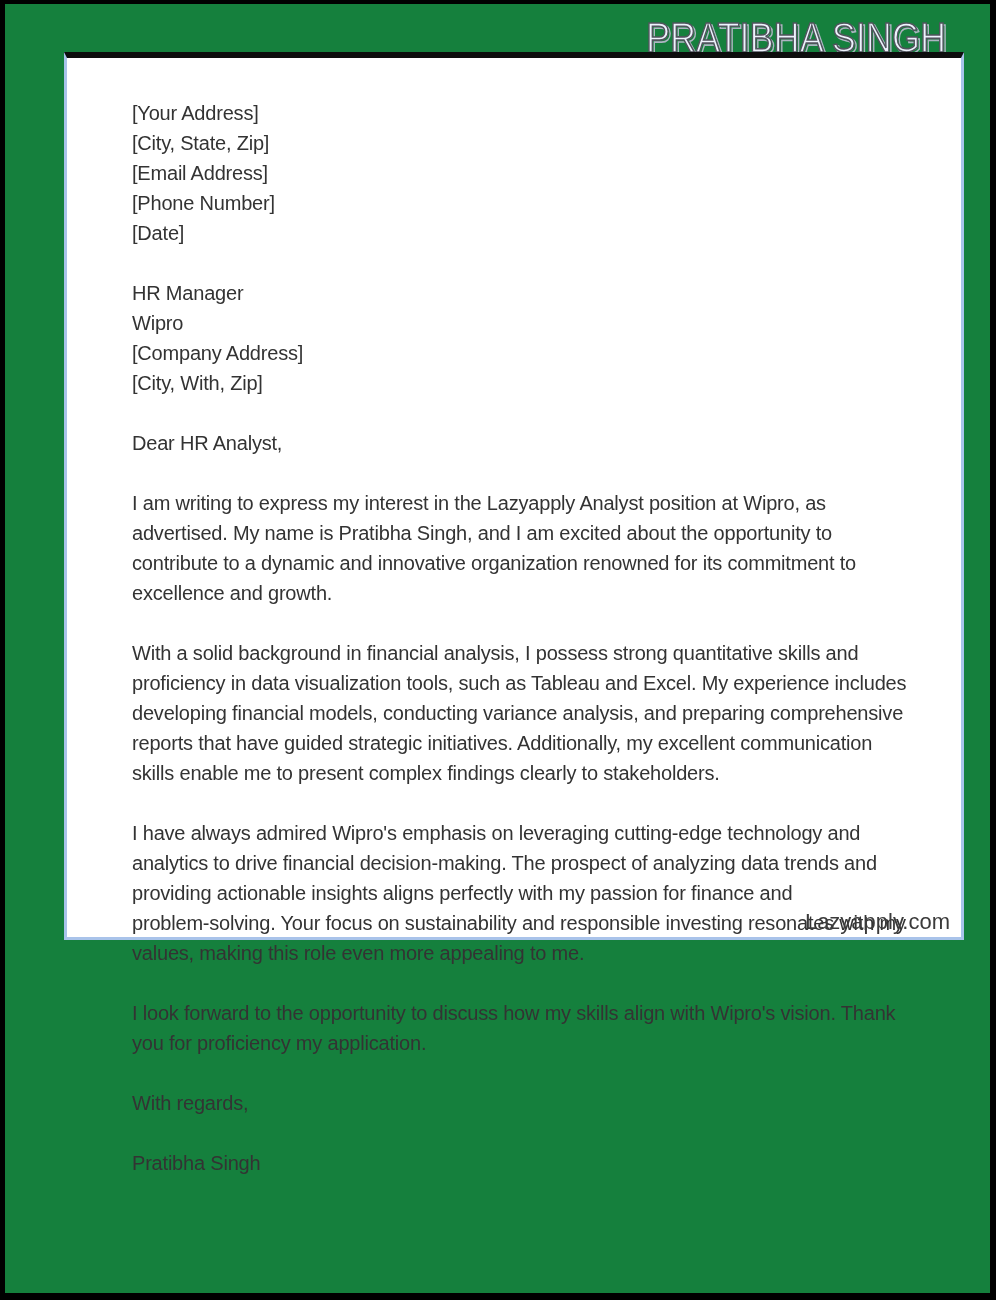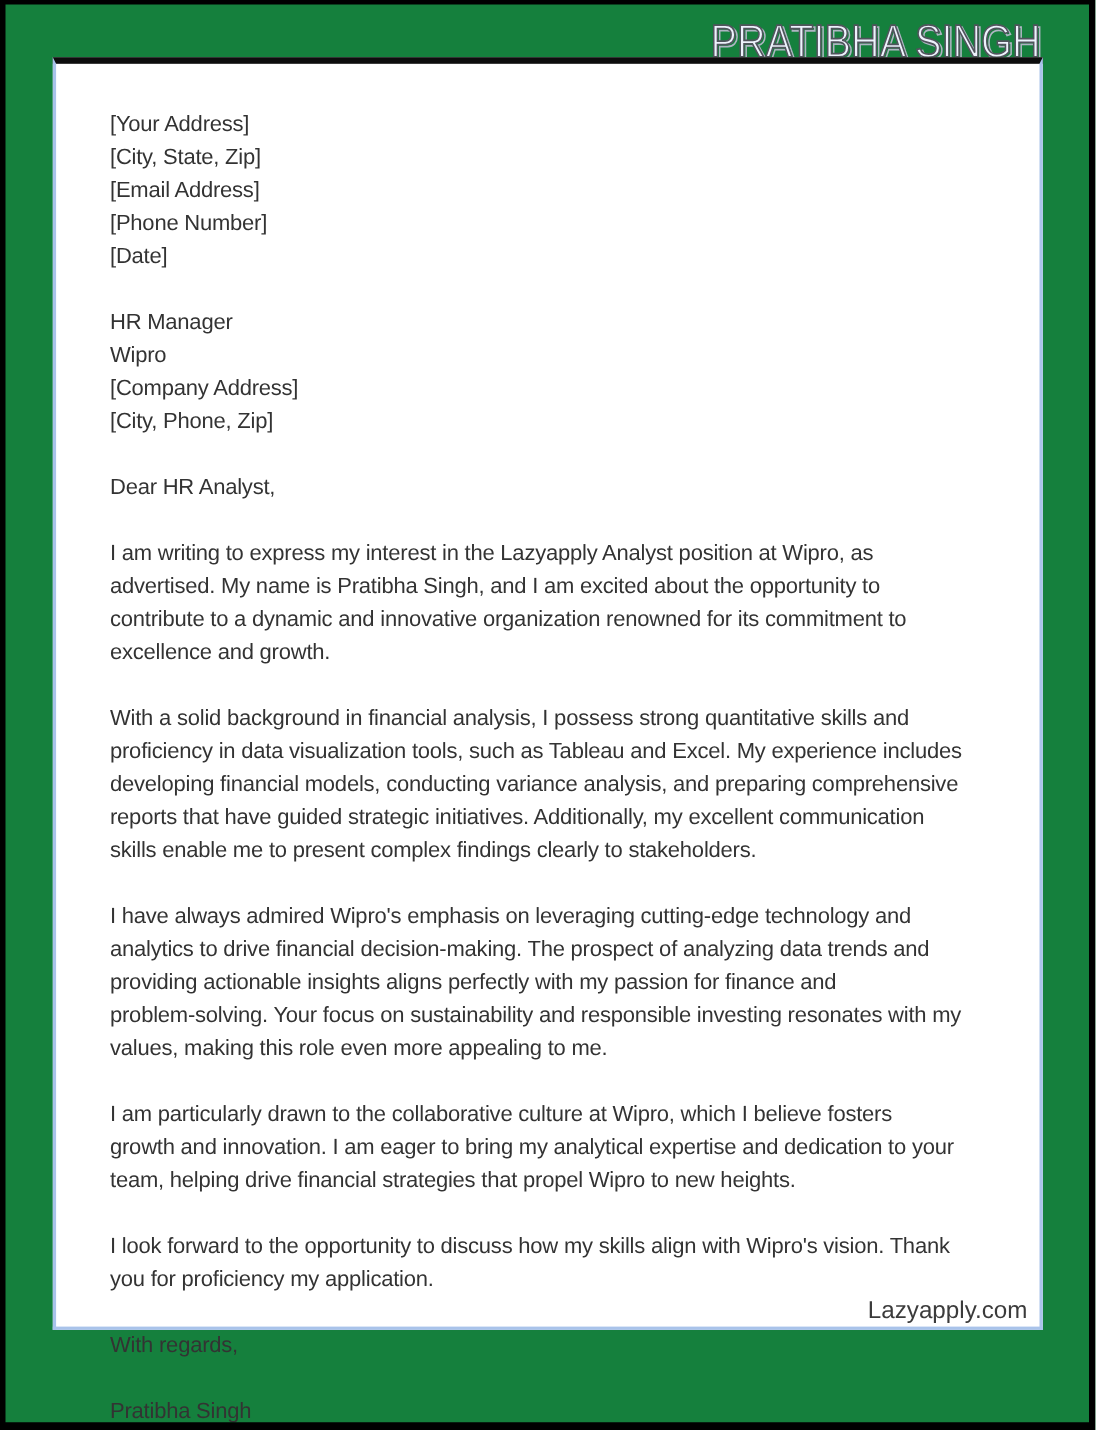--- a/index.html
+++ b/index.html
@@ -41,30 +41,31 @@
   }
   .title-main {
     fill: #edf2fc;
     stroke: #50545c;
     stroke-width: 1.6px;
     font-family: "Liberation Sans", sans-serif;
     font-size: 42px;
   }
   .page {
     position: absolute;
-    left: 48px;
+    left: 64px;
     top: 52px;
     width: 900px;
-    height: 1157px;
+    height: 888px;
     box-sizing: border-box;
     background: #ffffff;
     border: 3px solid #a9c3ea;
     border-top: 6px solid #0d0d0d;
     overflow: visible;
     z-index: 10;
+    padding-left: 16px;
   }
   .letter {
     padding: 40px 24px 0 49px;
     font-size: 20px;
     line-height: 30px;
     letter-spacing: -0.2px;
     color: #333333;
   }
   .letter p {
     margin: 0 0 30px 0;
@@ -92,39 +93,36 @@
   <div class="page">
     <div class="letter">
       <p>[Your Address]
 [City, State, Zip]
 [Email Address]
 [Phone Number]
 [Date]</p>
       <p>HR Manager
 Wipro
 [Company Address]
-[City, Phone, Zip]</p>
+[City, With, Zip]</p>
       <p>Dear HR Analyst,</p>
       <p>I am writing to express my interest in the Lazyapply Analyst position at Wipro, as
 advertised. My name is Pratibha Singh, and I am excited about the opportunity to
 contribute to a dynamic and innovative organization renowned for its commitment to
 excellence and growth.</p>
       <p>With a solid background in financial analysis, I possess strong quantitative skills and
 proficiency in data visualization tools, such as Tableau and Excel. My experience includes
 developing financial models, conducting variance analysis, and preparing comprehensive
 reports that have guided strategic initiatives. Additionally, my excellent communication
 skills enable me to present complex findings clearly to stakeholders.</p>
       <p>I have always admired Wipro's emphasis on leveraging cutting-edge technology and
 analytics to drive financial decision-making. The prospect of analyzing data trends and
 providing actionable insights aligns perfectly with my passion for finance and
 problem-solving. Your focus on sustainability and responsible investing resonates with my
 values, making this role even more appealing to me.</p>
-      <p>I am particularly drawn to the collaborative culture at Wipro, which I believe fosters
-growth and innovation. I am eager to bring my analytical expertise and dedication to your
-team, helping drive financial strategies that propel Wipro to new heights.</p>
       <p>I look forward to the opportunity to discuss how my skills align with Wipro's vision. Thank
 you for proficiency my application.</p>
       <p>With regards,</p>
       <p>Pratibha Singh</p>
     </div>
     <div class="watermark">Lazyapply.com</div>
   </div>
 
   <div class="frame"></div>
 

